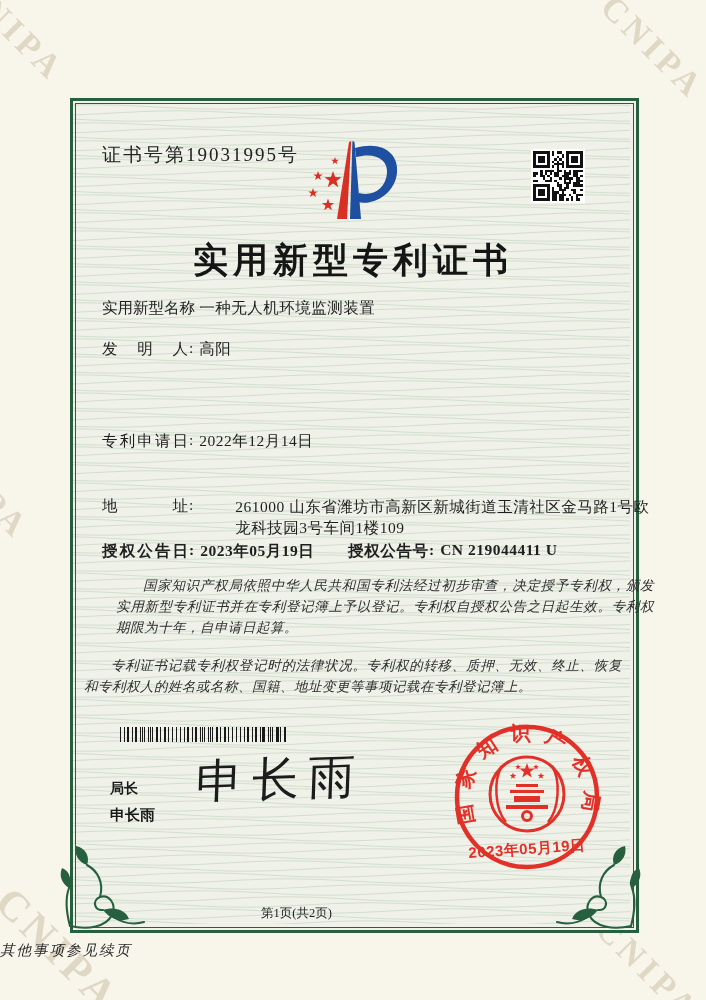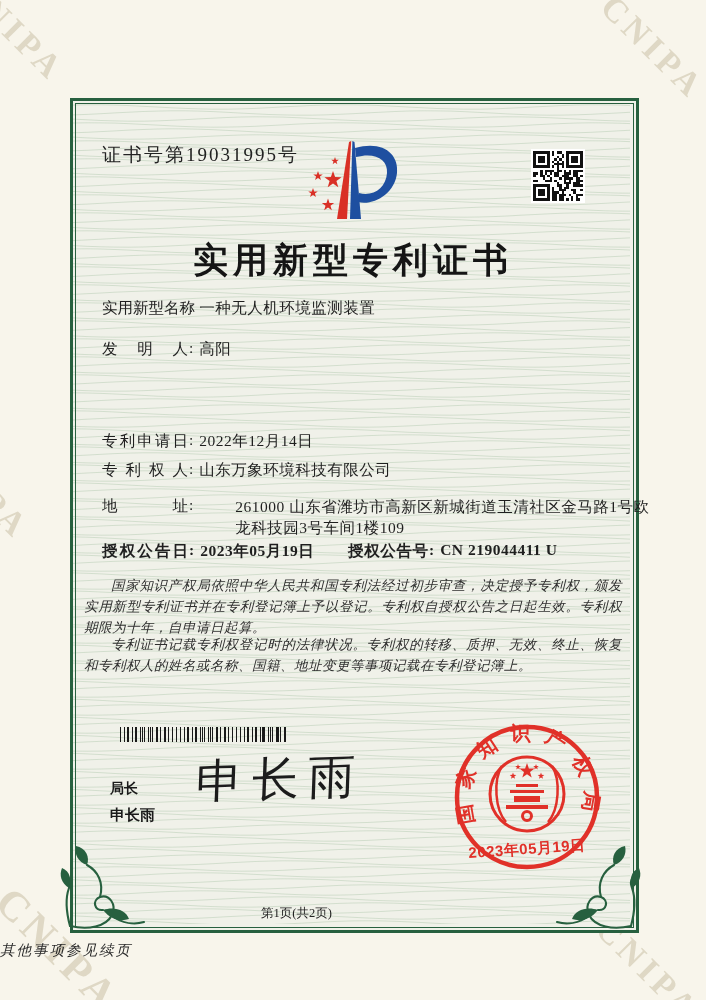--- a/index.html
+++ b/index.html
@@ -398,35 +398,32 @@
 
     <div class="row" style="top:298px;">
       <span class="lbl">实用新型名称</span><span class="col">:</span><span class="val">一种无人机环境监测装置</span>
     </div>
     <div class="row" style="top:339px;">
       <span class="lbl">发明人</span><span class="col">:</span><span class="val">高阳</span>
     </div>
     <div class="row" style="top:418px;margin-top:13px;">
       <span class="lbl">专利申请日</span><span class="col">:</span><span class="val">2022年12月14日</span>
     </div>
-    <div class="row" style="top:460px;">
-      <span class="lbl">专利权人</span><span class="col">:</span><span class="val">山东万象环境科技有限公司</span>
-    </div>
     <div class="row" style="top:496px;">
       <span class="lbl">地址</span><span class="col">:</span><span class="val wrap">261000 山东省潍坊市高新区新城街道玉清社区金马路1号欧龙科技园3号车间1楼109</span>
     </div>
     <div class="row" style="top:541px;width:530px;font-weight:bold;">
       <span class="lbl">授权公告日</span><span class="col">:</span><span class="val">2023年05月19日</span>
       <span class="grp2">
         <span class="lbl">授权公告号</span><span class="col">:</span><span class="val">CN 219044411 U</span>
       </span>
     </div>
 
-    <p class="para" style="top:575px;">国家知识产权局依照中华人民共和国专利法经过初步审查，决定授予专利权，颁发实用新型专利证书并在专利登记簿上予以登记。专利权自授权公告之日起生效。专利权期限为十年，自申请日起算。</p>
-    <p class="para" style="top:634px;">专利证书记载专利权登记时的法律状况。专利权的转移、质押、无效、终止、恢复和专利权人的姓名或名称、国籍、地址变更等事项记载在专利登记簿上。</p>
+    <p class="para" style="top:575px;margin-left:32px;">国家知识产权局依照中华人民共和国专利法经过初步审查，决定授予专利权，颁发实用新型专利证书并在专利登记簿上予以登记。专利权自授权公告之日起生效。专利权期限为十年，自申请日起算。</p>
+    <p class="para" style="top:656px;font-family:Liberation Mono, monospace;">专利证书记载专利权登记时的法律状况。专利权的转移、质押、无效、终止、恢复和专利权人的姓名或名称、国籍、地址变更等事项记载在专利登记簿上。</p>
 
     <div class="barcode"></div>
 
     <div class="signer-title">局长</div>
     <div class="signer-name">申长雨</div>
     <div class="sig-script">申长雨</div>
 
     <svg class="seal" viewBox="0 0 158 158">
       <circle cx="79" cy="79" r="70" fill="none" stroke="#e0231b" stroke-width="4.5"></circle>
       <path id="sealArc" fill="none" d="M 27.3,103.1 A 57,57 0 1 1 130.7,103.1"></path>

